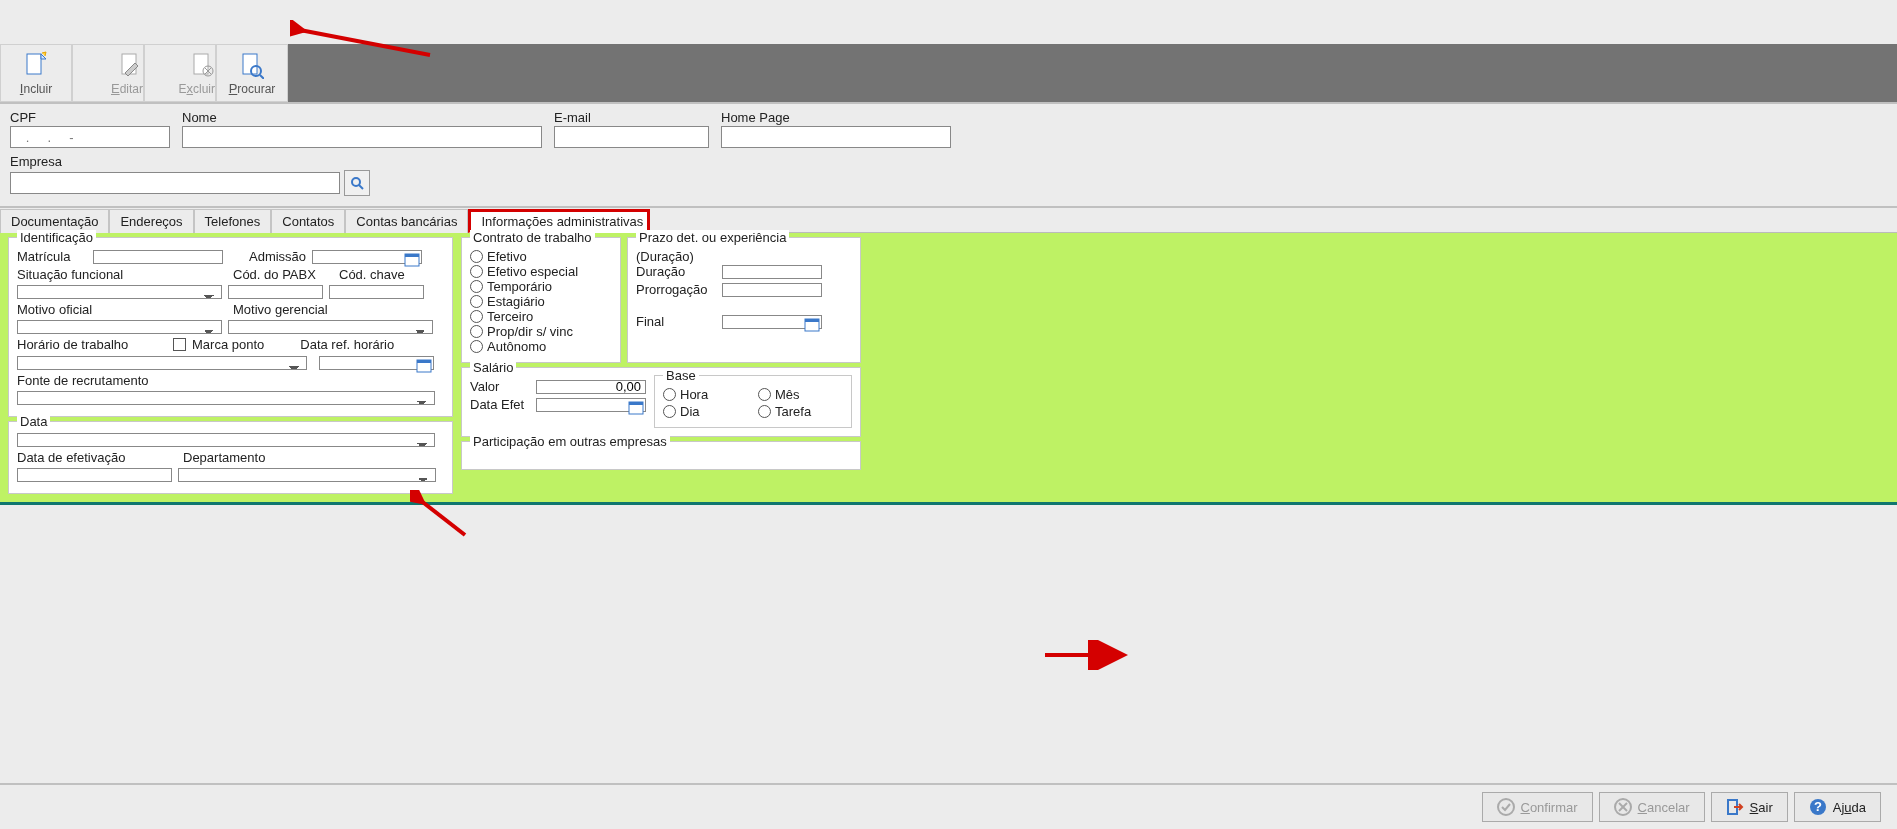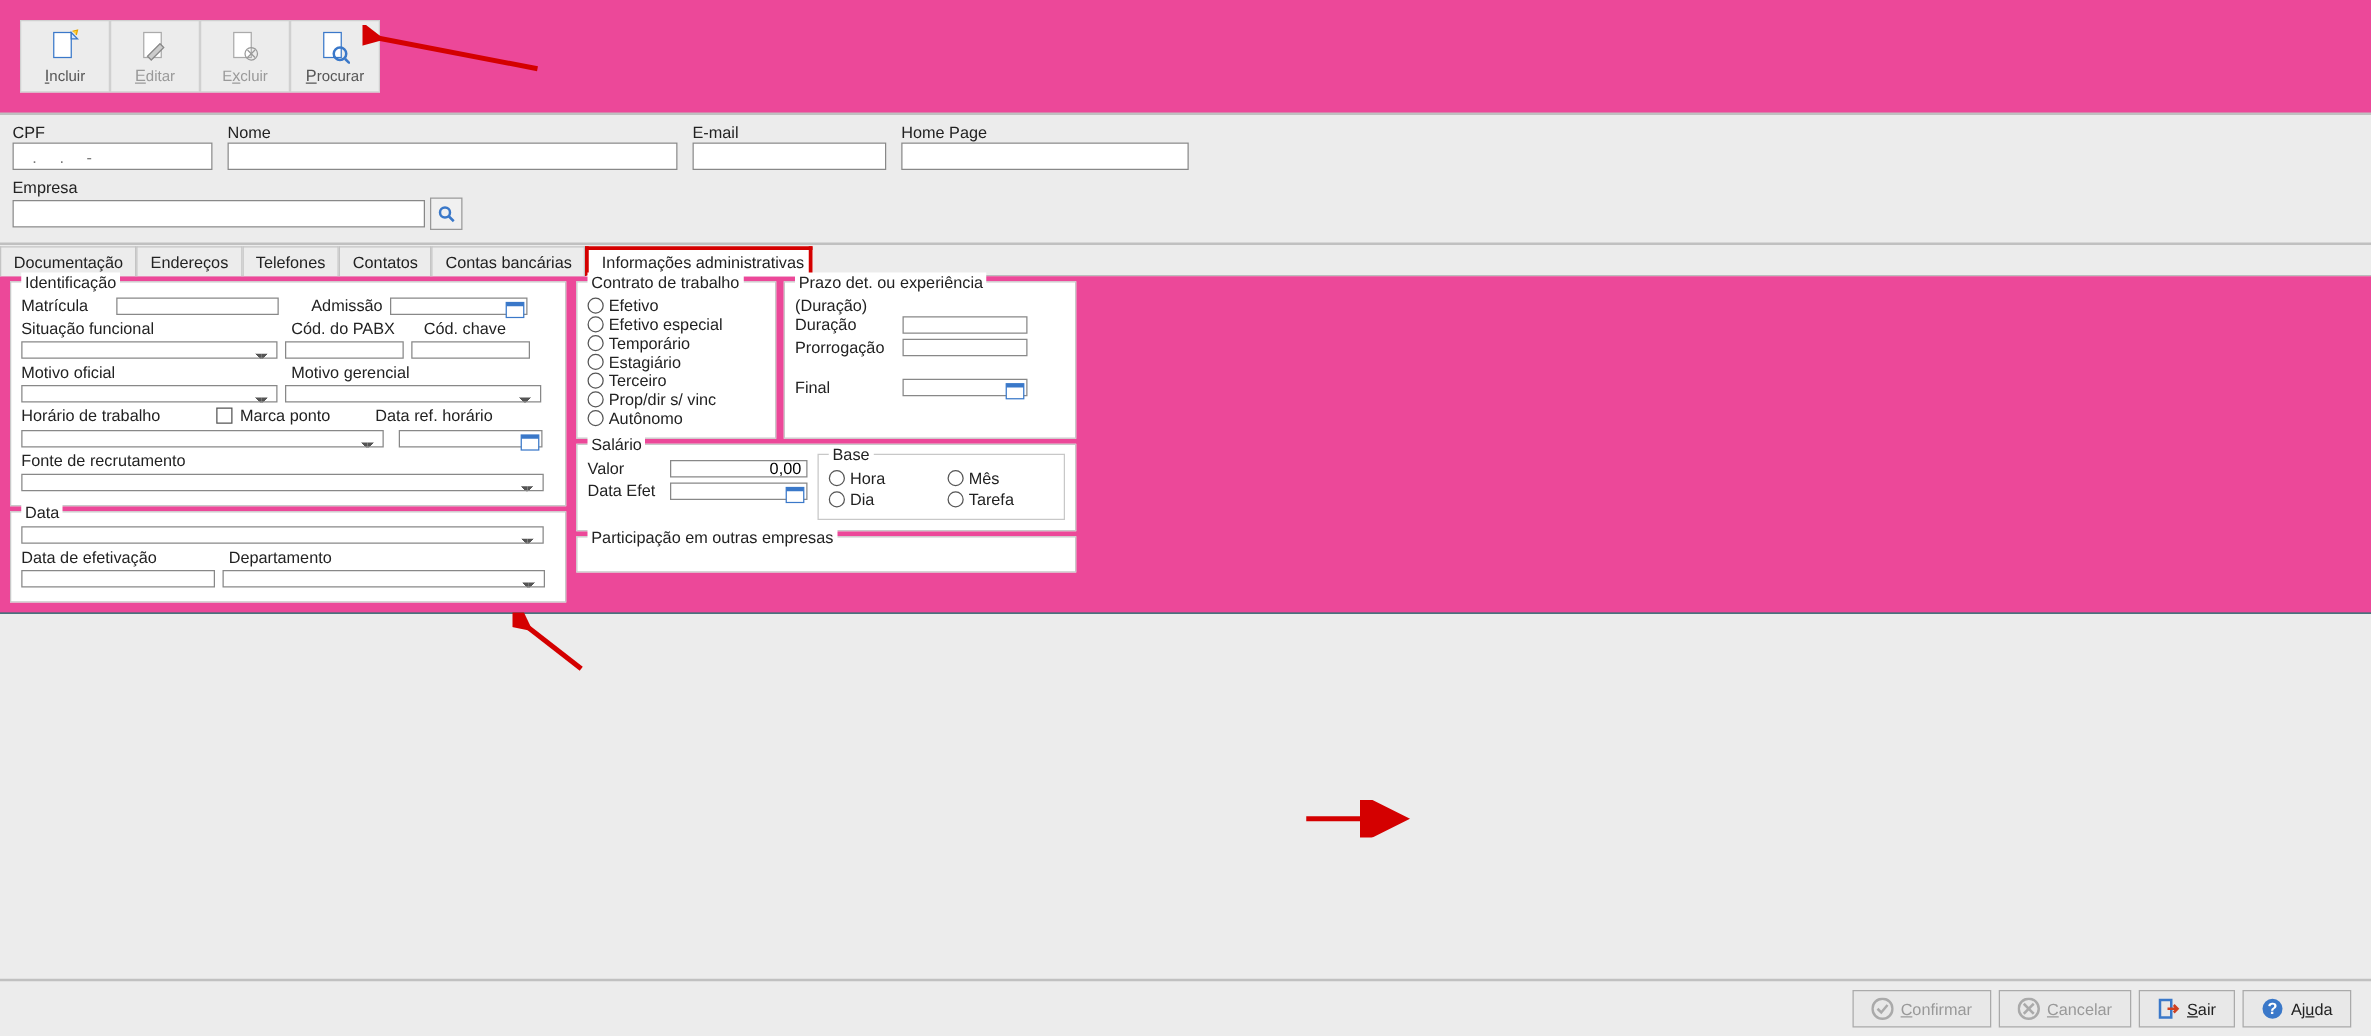--- a/index.html
+++ b/index.html
@@ -1,41 +1,41 @@
 <!DOCTYPE html>
 <html><head>
 <meta charset="utf-8">
 <style>
 * { box-sizing: border-box; font-family: "Segoe UI", Tahoma, sans-serif; font-size: 13px; }
 body { margin: 0; background: #ececec; width: 1897px; height: 829px; position: relative; }
 
 
-.toolbar { display: flex; background: #ec4899; border-bottom: 2px solid #c0c0c0; padding: 16px; }
+.toolbar { display: flex; background: #737373; border-bottom: 2px solid #c0c0c0; padding: 0; margin-top: 44px; }
 .tool-btn { width: 72px; height: 58px; background: #ececec; border: 1px solid #d0d0d0; display: flex; flex-direction: column; align-items: center; justify-content: center; cursor: pointer; color: #555; }
 .tool-btn .ico { width: 24px; height: 28px; margin-bottom: 2px; }
-.tool-btn.disabled { color: #999; }
+.tool-btn.disabled { color: #999; align-items: flex-end; }
 .tool-btn span.lbl { font-size: 12px; }
 .tool-btn span.lbl u { text-decoration: underline; }
 
 
 .header-fields { padding: 6px 10px 4px 10px; background: #ececec; border-bottom: 2px solid #c0c0c0; }
 .hrow { display: flex; gap: 12px; margin-bottom: 6px; }
 .fld { display: flex; flex-direction: column; }
 .fld label { color: #222; font-size: 13px; margin-bottom: 1px; }
 .fld input[type=text] { height: 22px; border: 1px solid #888; background: #fff; padding: 0 4px; color: #777; }
 .search-btn { width: 26px; height: 26px; border: 1px solid #999; background: #f0f0f0; display: flex; align-items: center; justify-content: center; cursor: pointer; margin-top: auto; }
 
 
 .tabs { display: flex; background: #ececec; border-bottom: 1px solid #bbb; }
 .tab { padding: 4px 10px; background: #ececec; border: 1px solid #c4c4c4; border-bottom: none; cursor: pointer; color: #222; position: relative; top: 1px; }
 .tab.active { background: #fff; border-bottom: 1px solid #fff; }
 .tab-hl { border: 3px solid #d40000; padding: 2px 4px 3px 10px; }
 
 
-.panel { background: #ec4899; padding: 4px 8px 8px 8px; display: flex; gap: 8px; border-bottom:1px solid #0f766e; }
+.panel { background: #bef264; padding: 4px 8px 8px 8px; display: flex; gap: 8px; border-bottom:3px solid #0f766e; }
 .col { display: flex; flex-direction: column; gap: 4px; }
 .group { border: 1px solid #c8c8c8; padding: 4px 8px 8px 8px; position: relative; background: #fff; }
 .group > .legend { position: relative; top: -12px; background: #fff; padding: 0 3px; color: #222; display: inline-block; }
 .group-body { margin-top: -8px; }
 .frow { display: flex; align-items: center; gap: 6px; margin-bottom: 3px; }
 .lbl2 { color: #222; white-space: nowrap; }
 input.in, select.in { height: 14px; border: 1px solid #888; background: #fff; padding: 0 4px; }
 select.in { appearance: none; background-image: linear-gradient(45deg, transparent 50%, #555 50%), linear-gradient(135deg, #555 50%, transparent 50%); background-position: calc(100% - 12px) 9px, calc(100% - 7px) 9px; background-size: 5px 5px, 5px 5px; background-repeat: no-repeat; padding-right: 20px; }
 .date-in { position: relative; }
 .date-in input { padding-right: 20px; }

